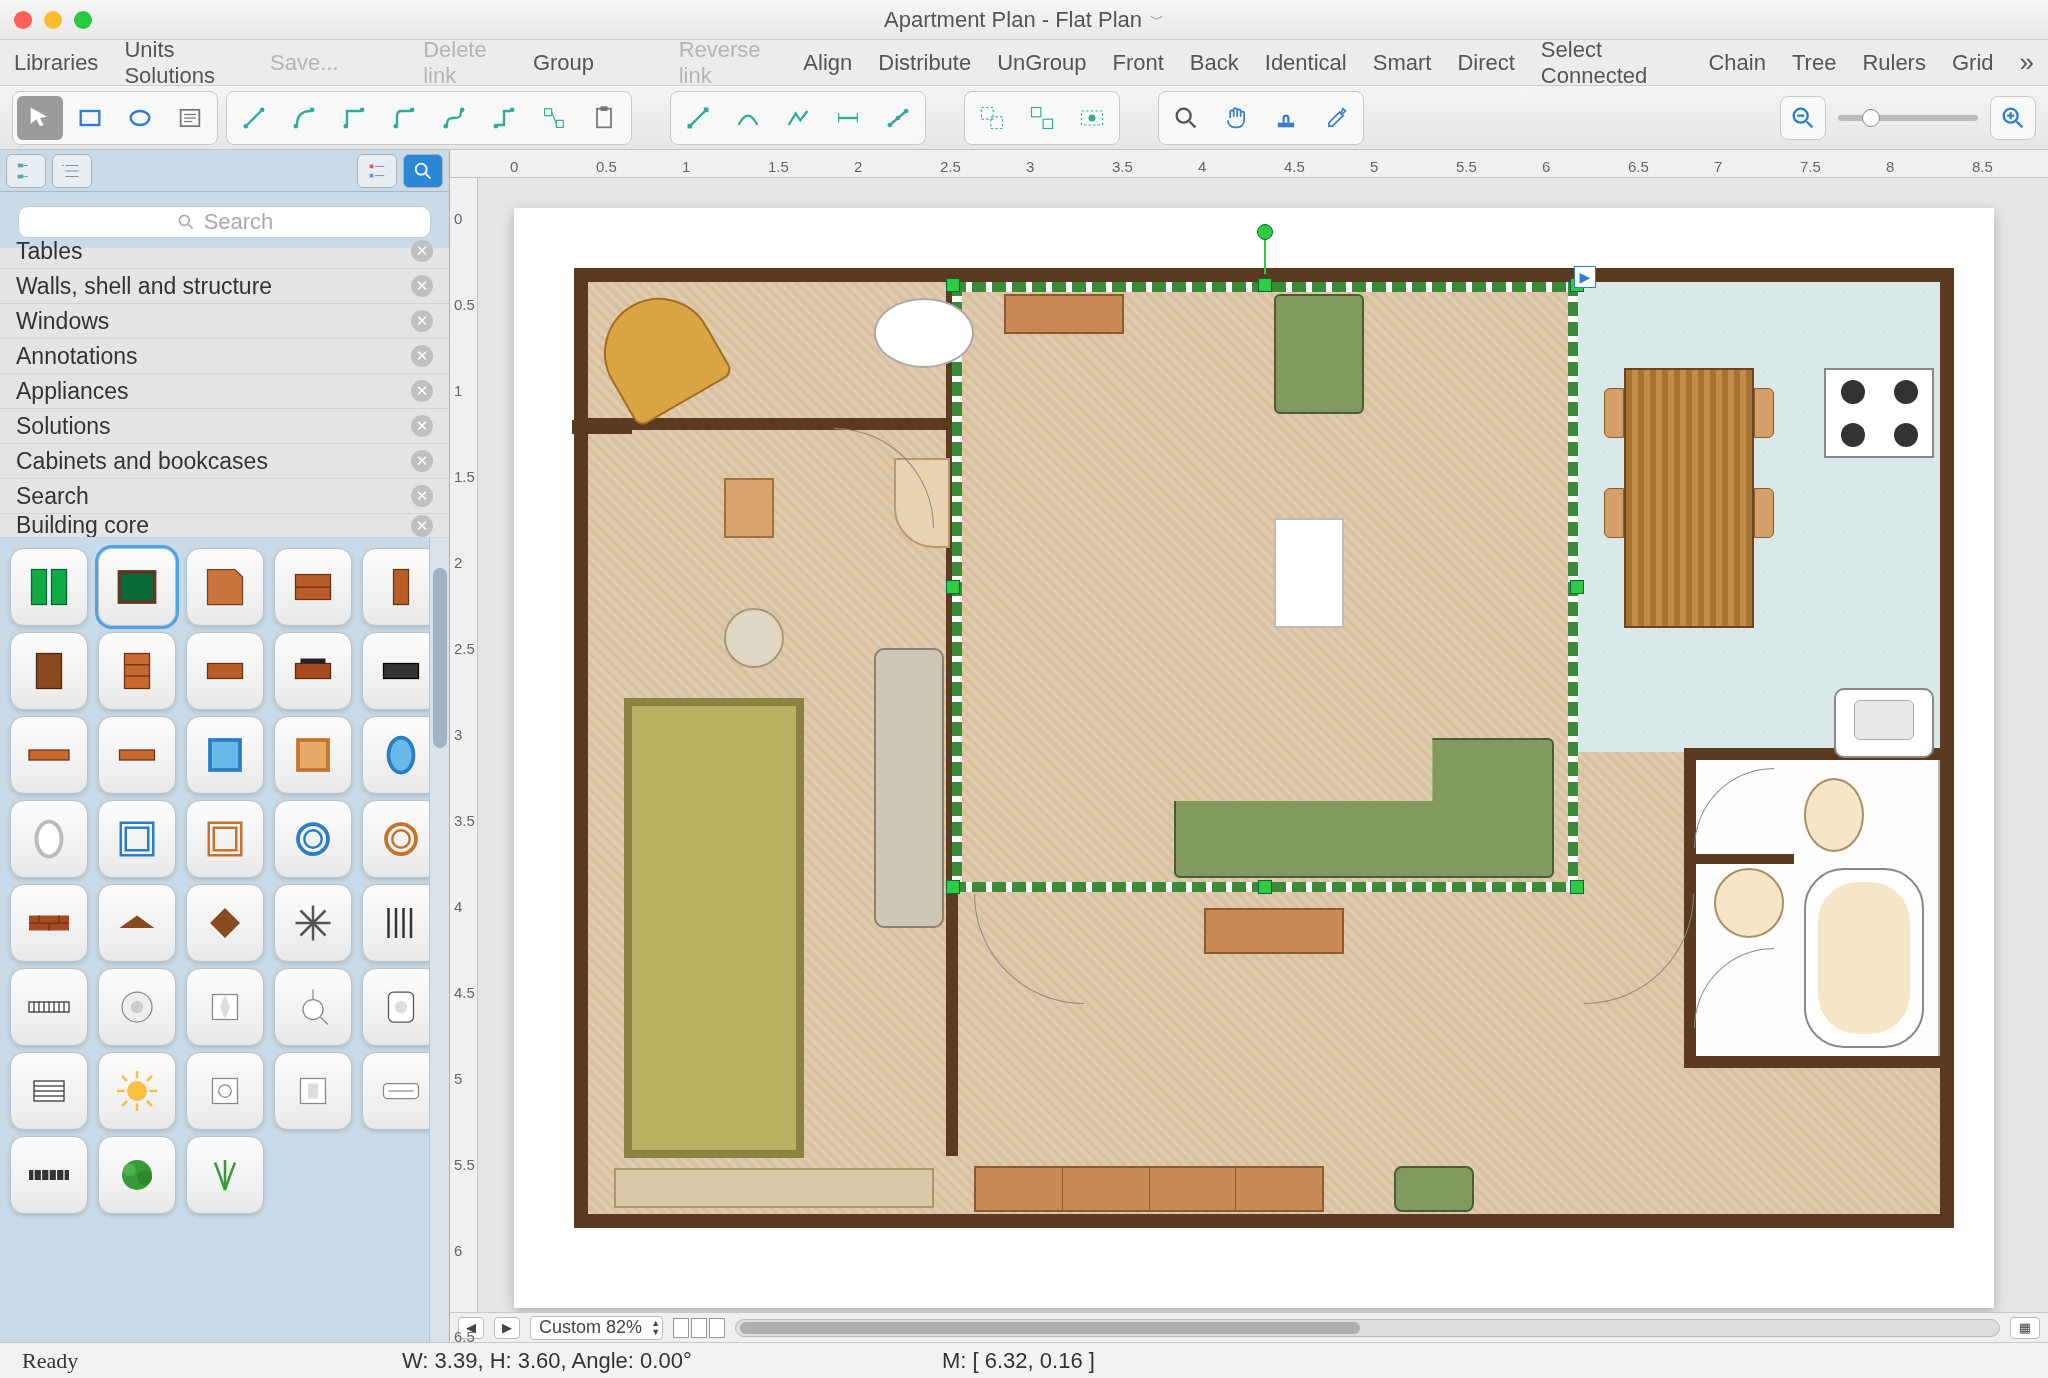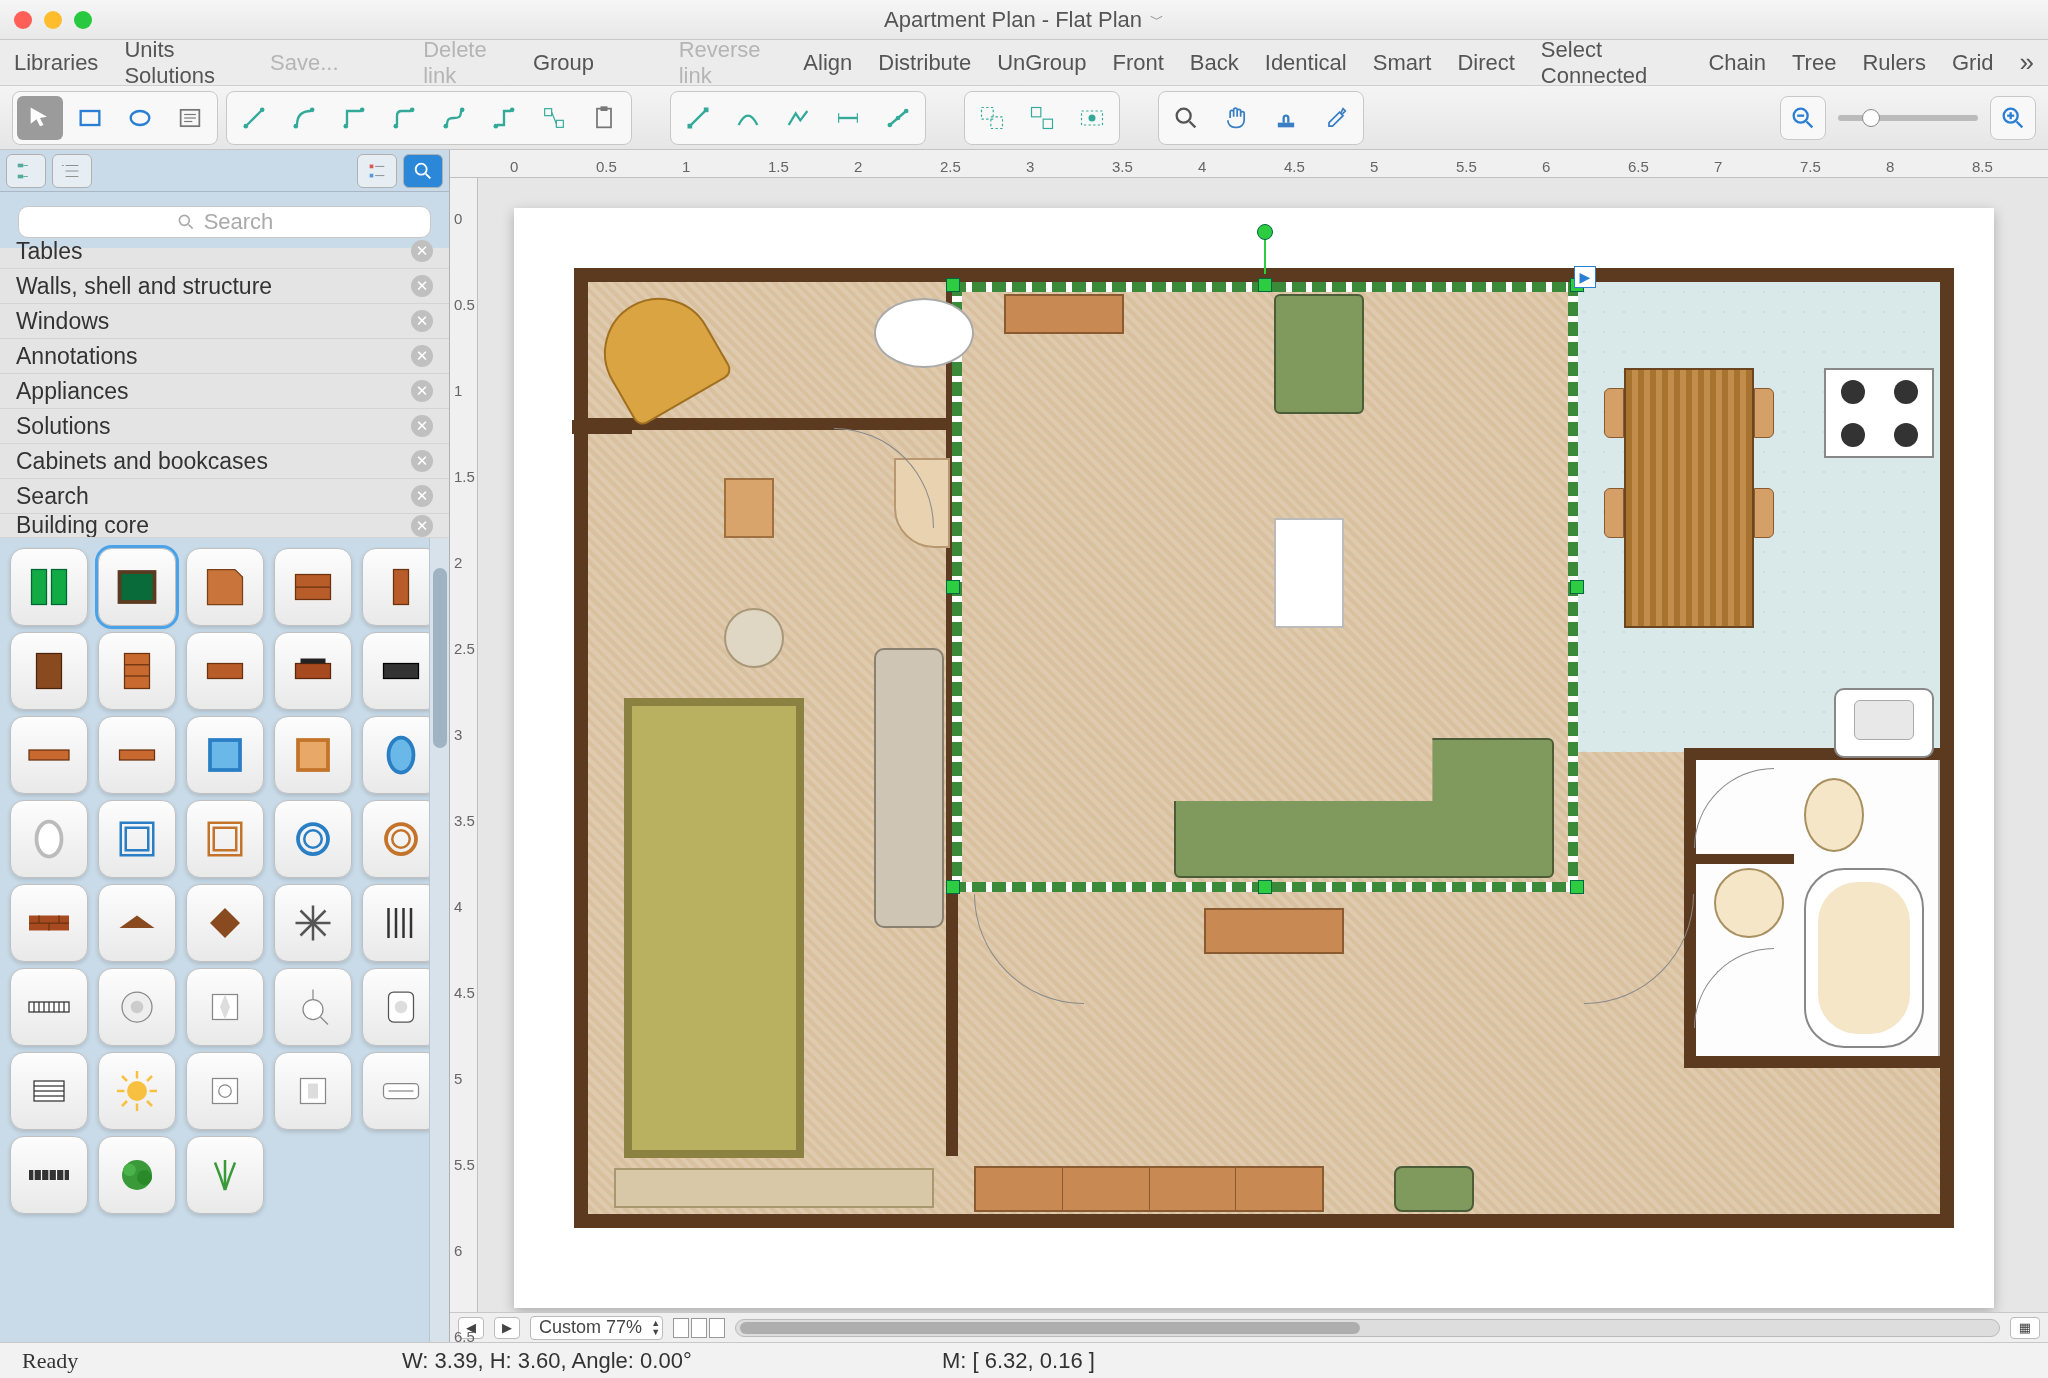--- a/index.html
+++ b/index.html
@@ -834,21 +834,21 @@
           </div>
         </div>
 
       </div>
     </div>
 
     <div class="bottomscroll">
       <div class="navbtn">◀</div>
       <div class="navbtn">▶</div>
       <div class="zoom-sel">
-        <span>Custom 77%</span>
+        <span>Custom 82%</span>
         <div class="stepper">
             <span>▲</span>
             <span>▼</span>
           </div>
       </div>
       <div class="mini-icons">
           <div></div>
           <div></div>
           <div></div>
         </div>

